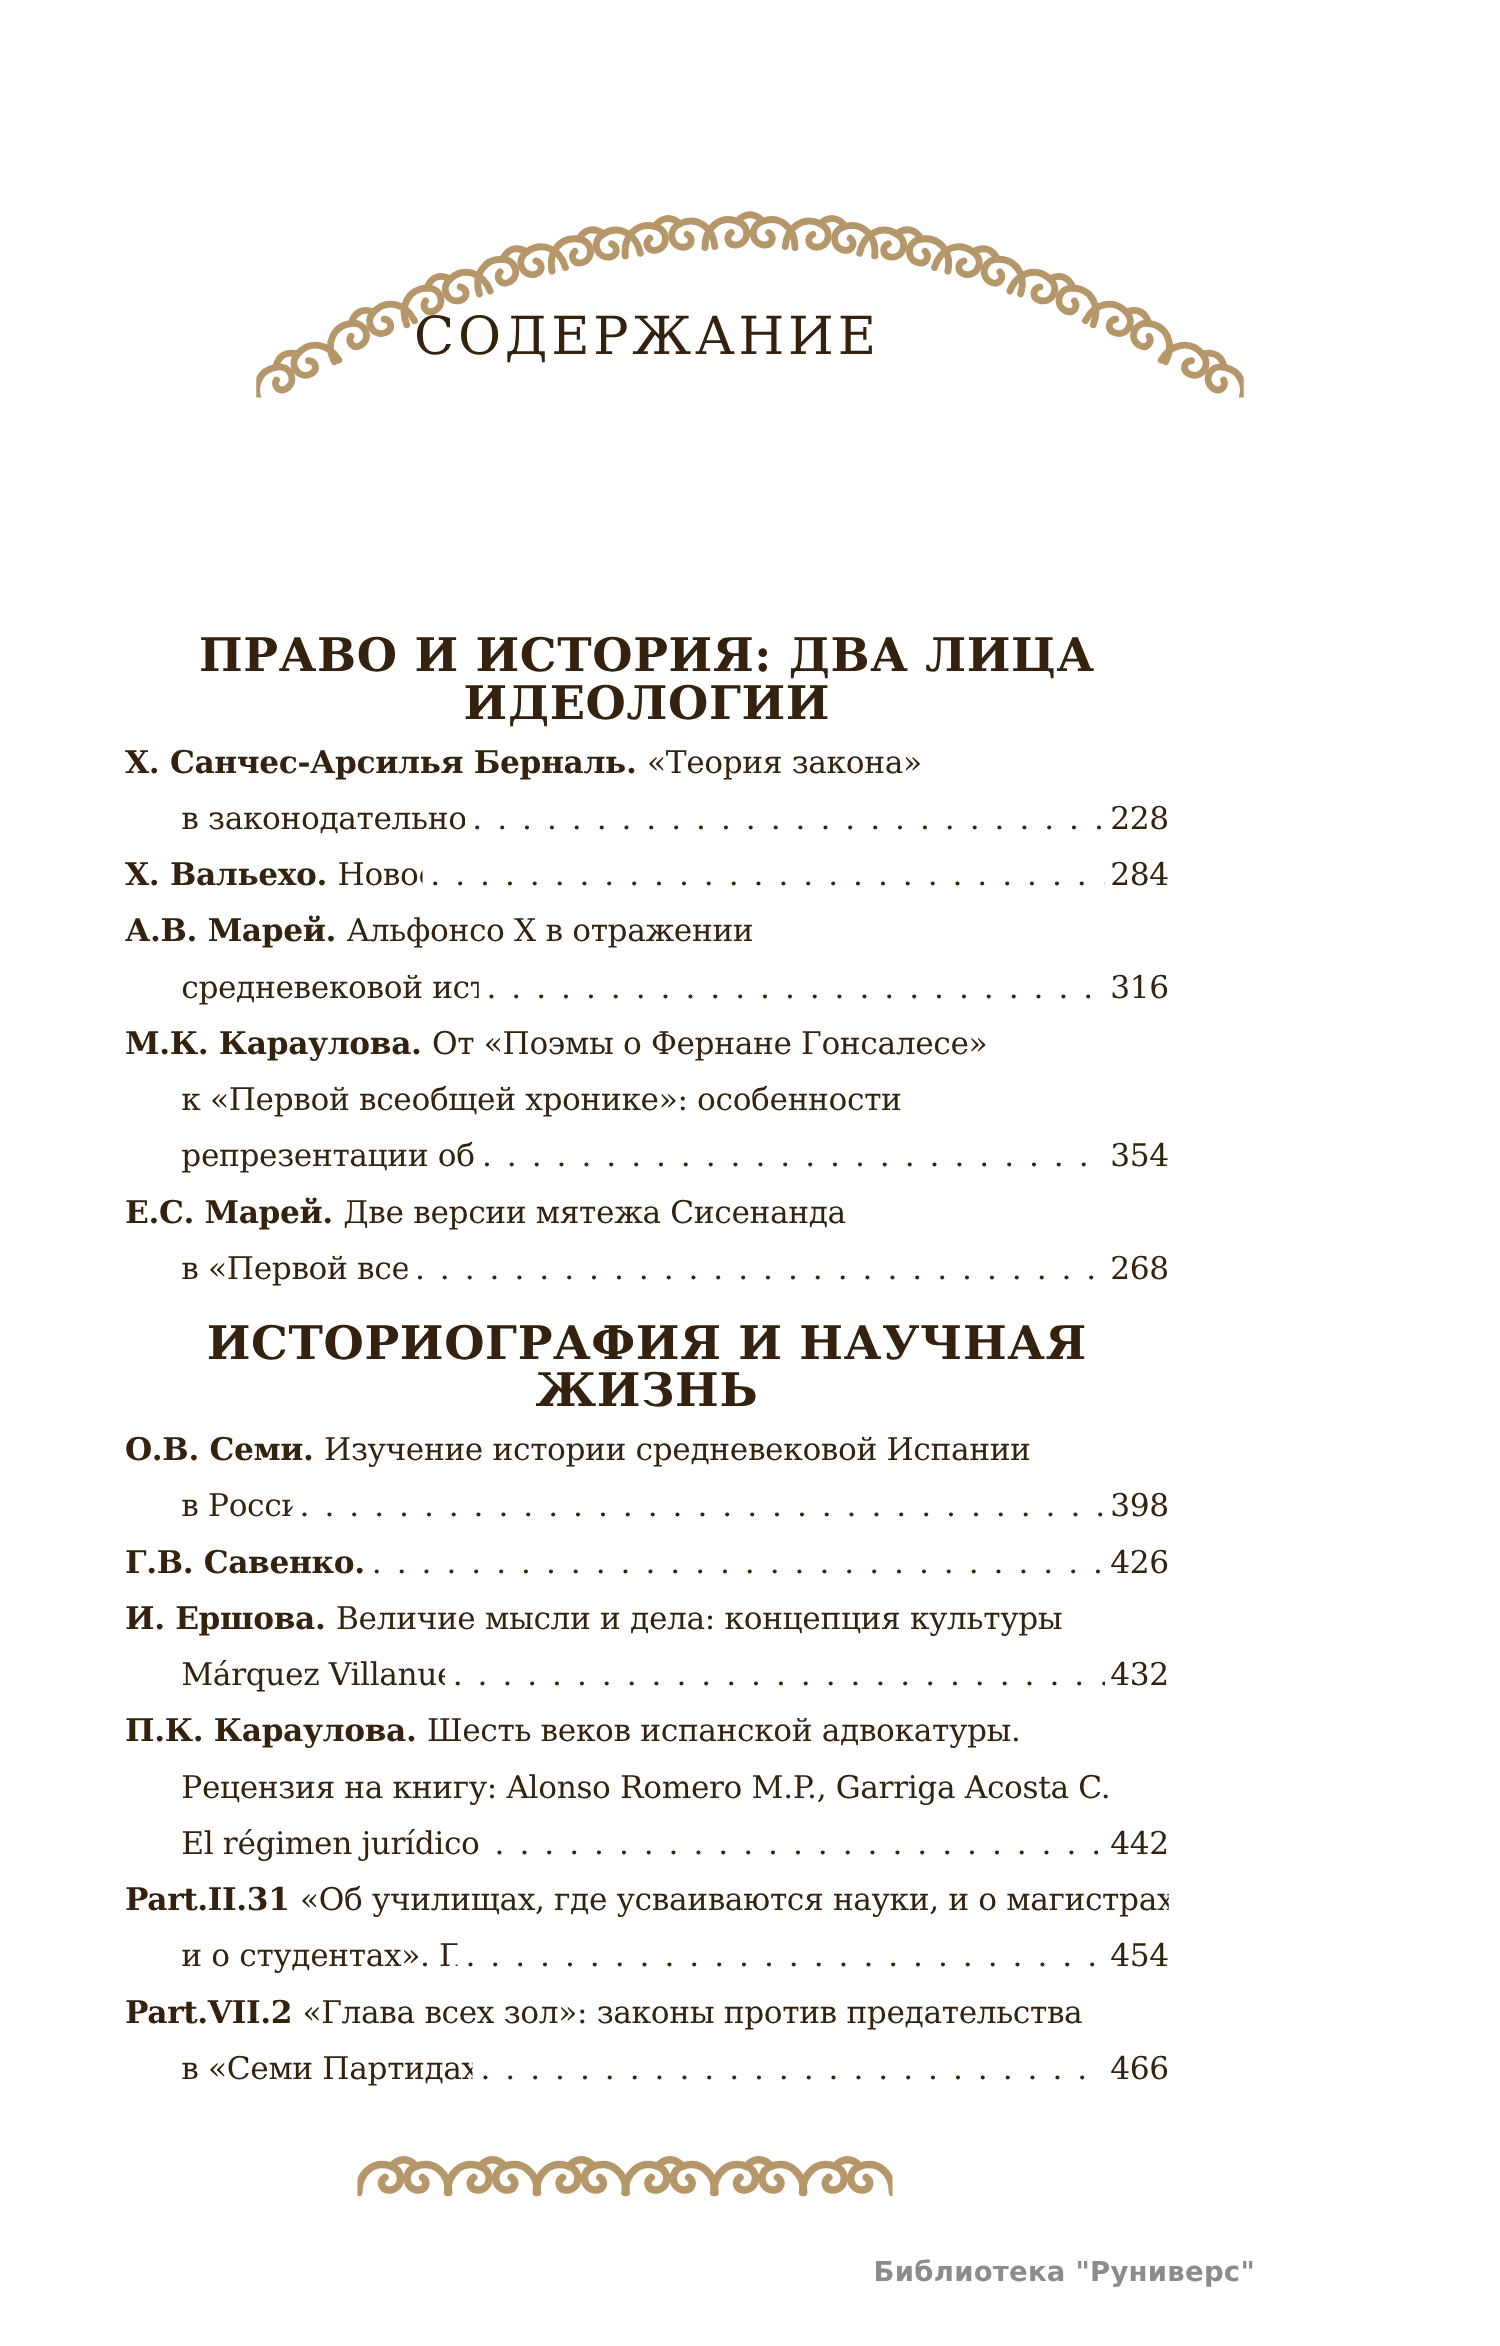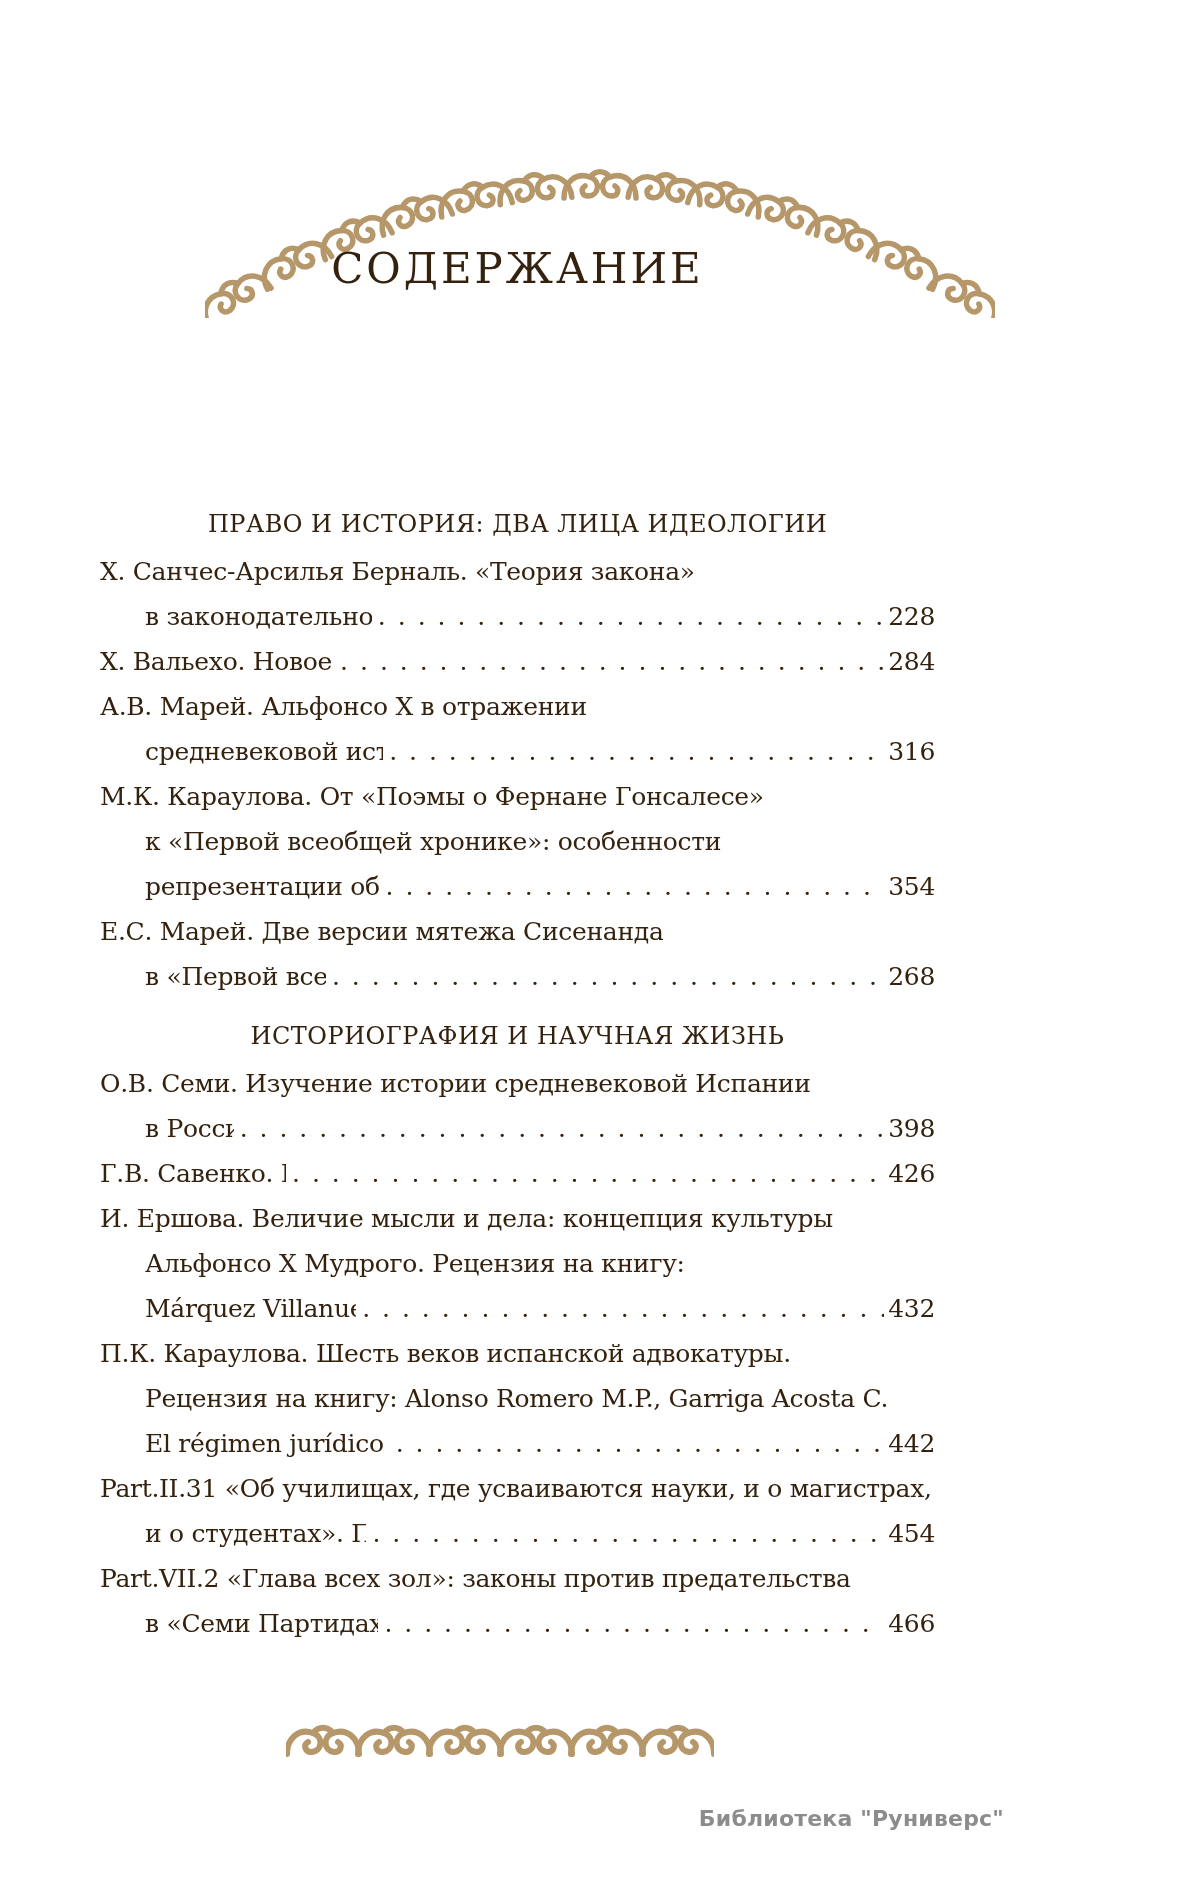--- a/index.html
+++ b/index.html
@@ -31,33 +31,33 @@
   .title{
     position:absolute;top:244px;left:100px;width:835px;
     margin:0;text-align:center;
     font-size:42px;font-weight:normal;letter-spacing:3px;
     color:var(--ink);
   }
   .toc{
     position:absolute;top:505px;left:100px;width:835px;
   }
   .section-heading{
-    font-size:24px;font-weight:normal;letter-spacing:0.5px;
+    font-size:37px;font-weight:bold;letter-spacing:0.5px;
     line-height:38px;text-align:center;
     margin:18px 0 6px 0;
   }
   .section-heading:first-child{margin-top:0;}
   .toc-line{
     display:flex;align-items:baseline;
     line-height:45px;font-size:25px;letter-spacing:-0.3px;
     white-space:nowrap;
   }
   .toc-line.indent{margin-left:45px;}
   .line-text{flex:0 1 auto;overflow:hidden;}
-  .author{font-weight:normal;}
+  .author{font-weight:bold;}
   .dots{
     flex:1 1 auto;min-width:12px;
     overflow:hidden;white-space:nowrap;
     margin:0 4px 0 6px;
   }
   .dots::after{
     content:". . . . . . . . . . . . . . . . . . . . . . . . . . . . . . . . . . . . . . . . . . . . . . . . . . . . . . . . . . . . . . . . . . . . . . . . . . . . . . . .";
     letter-spacing:2px;
   }
   .page-number{flex:0 0 auto;}
@@ -151,23 +151,20 @@
       </div>
       <div class="toc-line">
         <span class="line-text"><b class="author">Г.В. Савенко. </b>Памяти Н.П. Денисенко</span>
         <span class="dots"></span>
         <span class="page-number">426</span>
       </div>
       <div class="toc-line">
         <span class="line-text"><b class="author">И. Ершова. </b>Величие мысли и дела: концепция культуры</span>
       </div>
       <div class="toc-line indent">
-        <span class="line-text">Альфонсо X Мудрого. Рецензия на книгу:</span>
-      </div>
-      <div class="toc-line indent">
         <span class="line-text">Márquez Villanueva Fr. El concepto cultural Alfonsí</span>
         <span class="dots"></span>
         <span class="page-number">432</span>
       </div>
       <div class="toc-line">
         <span class="line-text"><b class="author">П.К. Караулова. </b>Шесть веков испанской адвокатуры.</span>
       </div>
       <div class="toc-line indent">
         <span class="line-text">Рецензия на книгу: Alonso Romero M.P., Garriga Acosta C.</span>
       </div>

